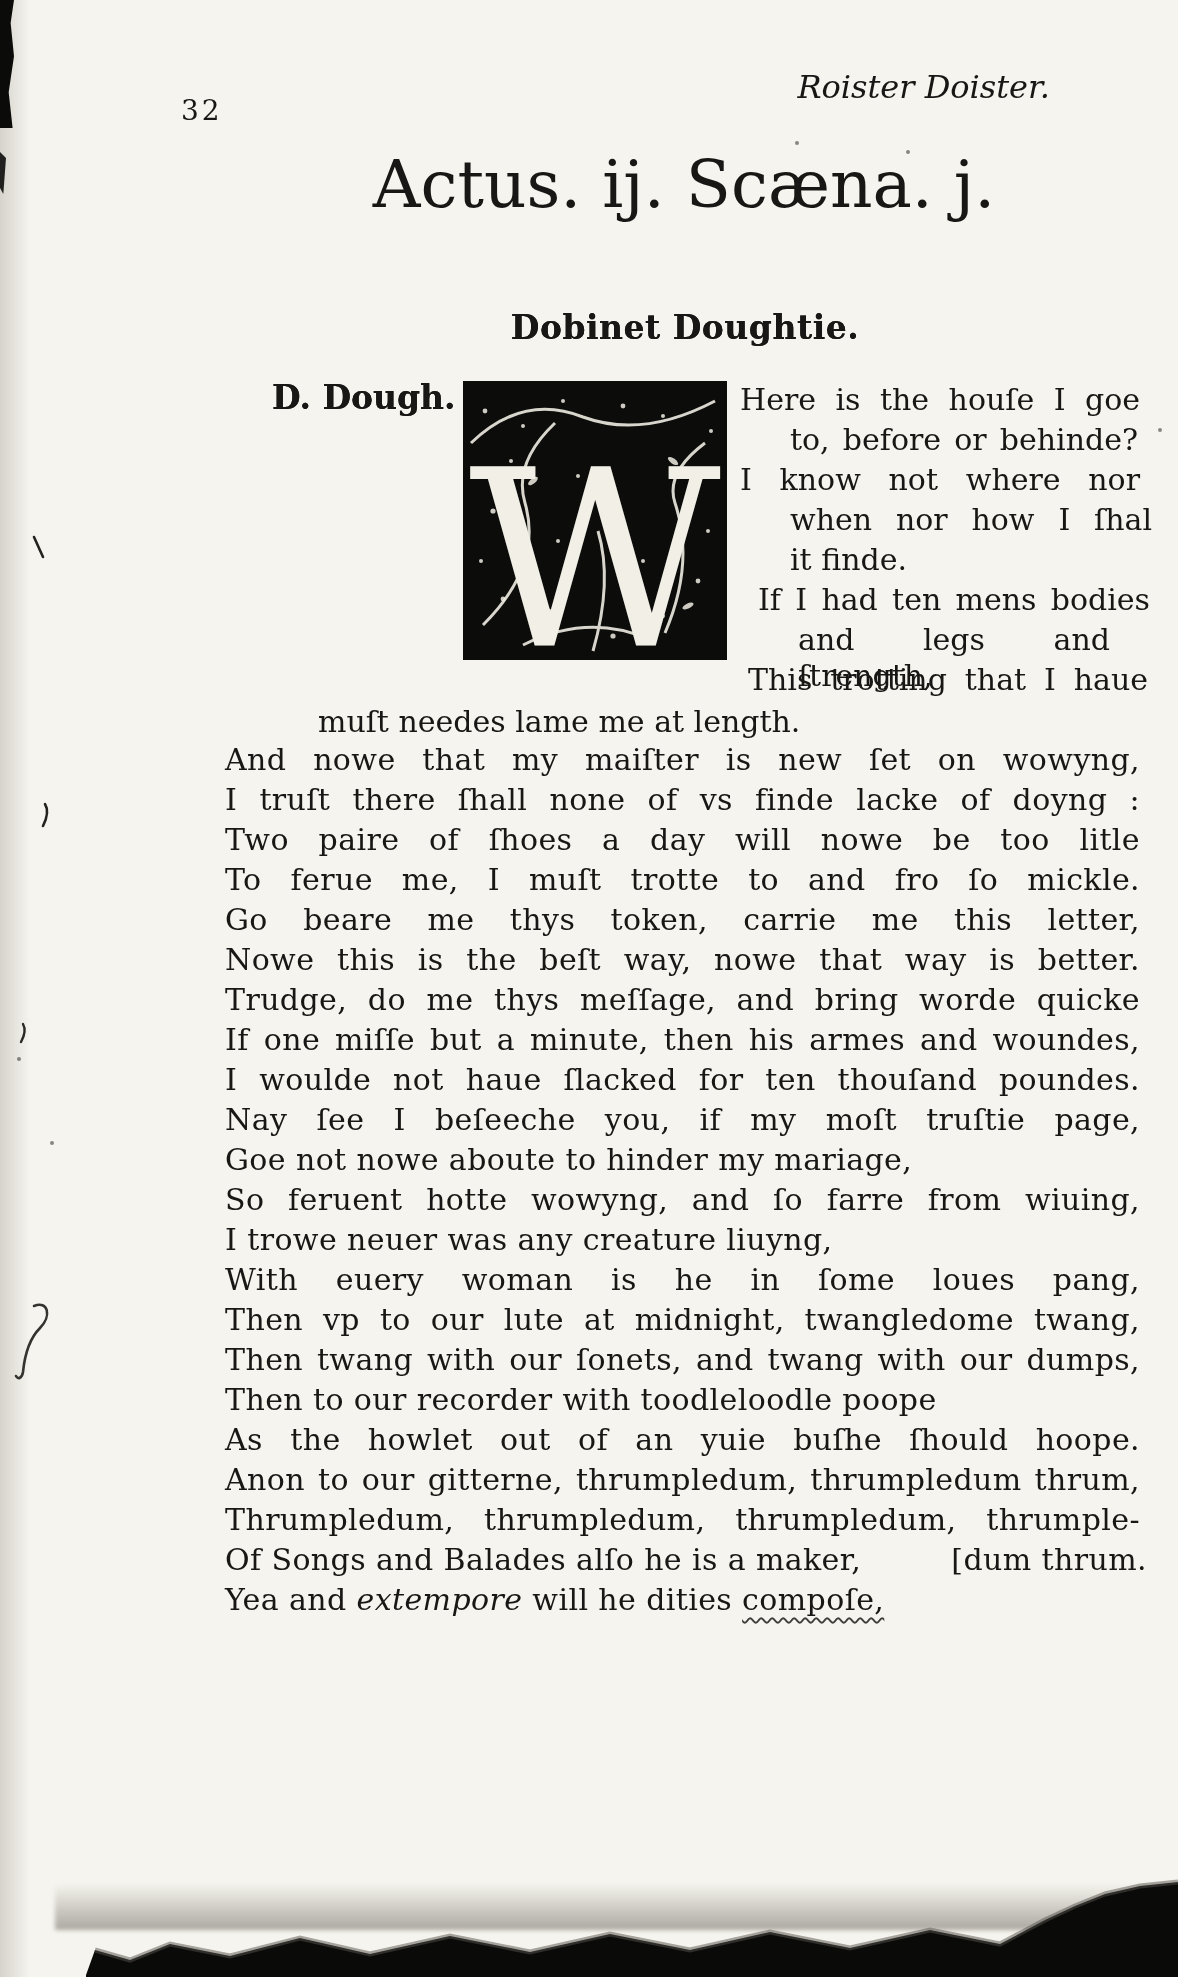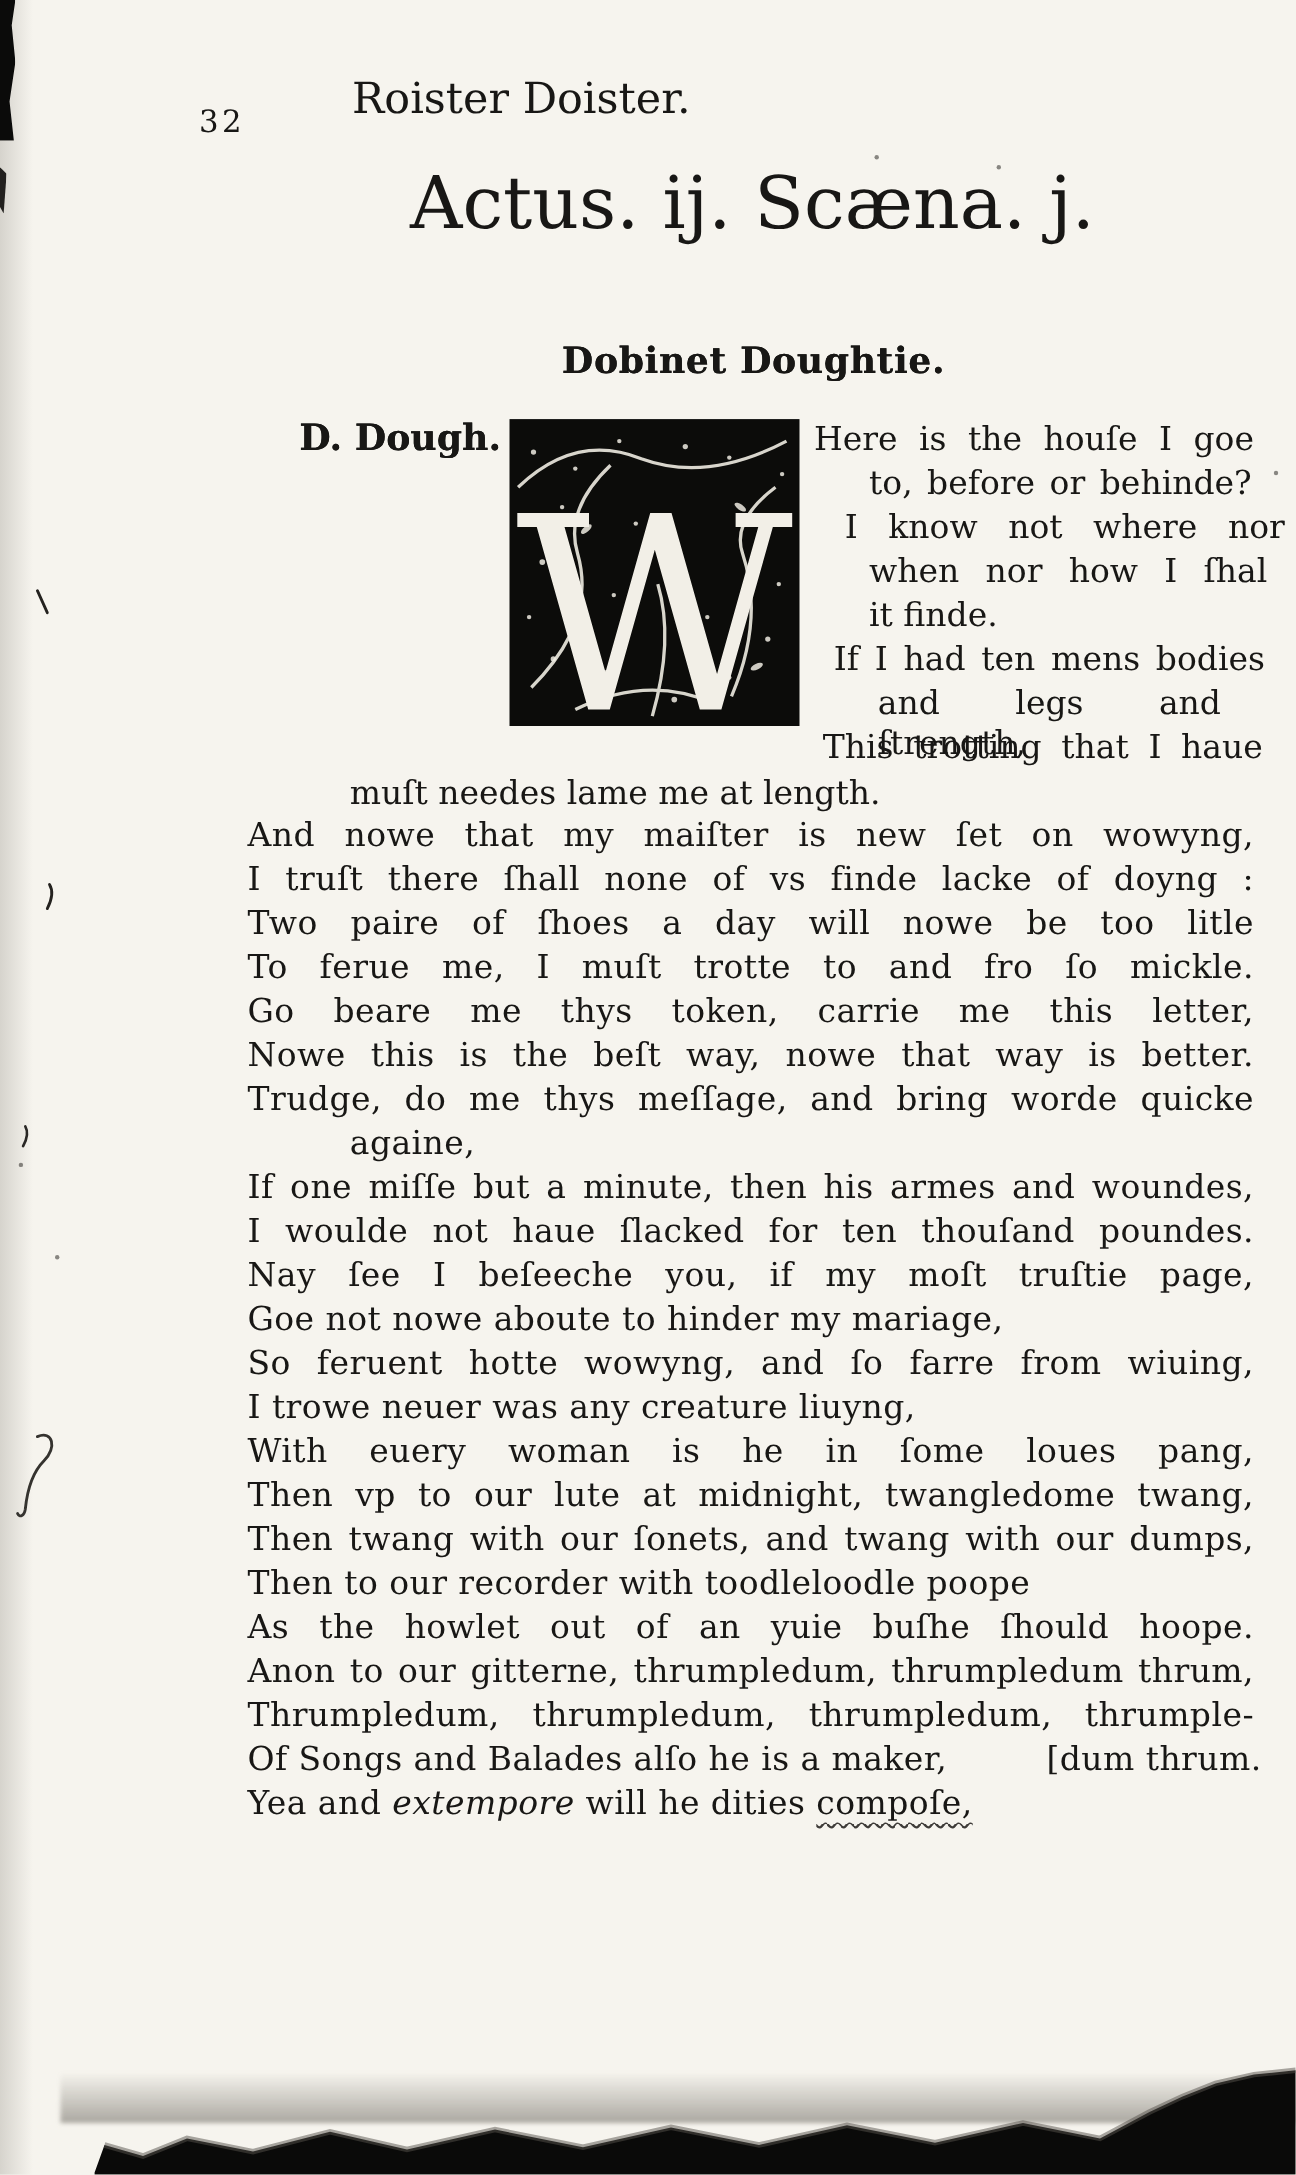--- a/index.html
+++ b/index.html
@@ -13,40 +13,40 @@
   
   .left-shade { left:0; top:0; width:30px; height:100%;
     background:linear-gradient(to right, rgba(140,136,128,.30), rgba(140,136,128,0)); }
   .edge-bar { left:0; top:0; width:14px; height:128px; background:#0b0b0a;
     clip-path:polygon(0 0,100% 0,76% 18%,100% 44%,62% 72%,90% 100%,0 100%); }
   .edge-sliver { left:0; top:152px; width:6px; height:42px; background:#22201e;
     clip-path:polygon(0 0,100% 14%,55% 100%,0 86%); }
 
   
   .page-number { left:181px; top:94px; font-size:28px; letter-spacing:3px; }
-  .running-head { left:320px; top:68px; width:730px; text-align:left;
-    font-size:39px; }
+  .running-head { left:320px; top:68px; width:730px; text-align:right;
+    font-style:italic; font-size:32px; }
   .scene-heading { left:184px; top:146px; width:1000px; text-align:center;
     font-size:66px; }
   .character-heading { left:285px; top:308px; width:800px; text-align:center;
     font-size:33px; font-weight:bold; letter-spacing:.5px;
     text-shadow:0 0 .6px #181715; }
   .speaker { left:272px; top:378px; font-size:33px; font-weight:bold;
     text-shadow:0 0 .6px #181715; }
 
   
   .woodcut { left:463px; top:381px; width:264px; height:279px; }
 
   
   .opening { left:740px; top:382px; width:420px; font-size:30px; }
   .o-line { height:40px; line-height:36px; text-align:justify; text-align-last:justify; }
   .o-line.natural { text-align:left; text-align-last:auto; }
   .ol0 { margin-left:0;    width:400px; }
   .ol1 { margin-left:50px; width:348px; }
-  .ol2 { margin-left:28px; width:400px; }
+  .ol2 { margin-left:0; width:400px; }
   .ol3 { margin-left:50px; width:362px; }
   .ol4 { margin-left:50px; width:auto;  }
   .ol5 { margin-left:18px; width:392px; }
   .ol6 { margin-left:58px; width:312px; }
   .ol7 { margin-left:8px;  width:400px; }
 
   .continuation { left:318px; top:704px; font-size:30px; }
 
   
   .body-block { left:225px; top:742px; font-size:30px; }
@@ -136,21 +136,20 @@
 <div class="abs continuation">muſt needes lame me at length.</div>
 
 <div class="abs body-block">
   <div class="b-line">And nowe that my maiſter is new ſet on wowyng,</div>
   <div class="b-line">I truſt there ſhall none of vs finde lacke of doyng :</div>
   <div class="b-line">Two paire of ſhoes a day will nowe be too litle</div>
   <div class="b-line">To ferue me, I muſt trotte to and fro ſo mickle.</div>
   <div class="b-line">Go beare me thys token, carrie me this letter,</div>
   <div class="b-line">Nowe this is the beſt way, nowe that way is better.</div>
   <div class="b-line">Trudge, do me thys meſſage, and bring worde quicke</div>
-  <div class="b-line indent">againe,</div>
   <div class="b-line">If one miſſe but a minute, then his armes and woundes,</div>
   <div class="b-line">I woulde not haue ſlacked for ten thouſand poundes.</div>
   <div class="b-line">Nay ſee I beſeeche you, if my moſt truſtie page,</div>
   <div class="b-line natural">Goe not nowe aboute to hinder my mariage,</div>
   <div class="b-line">So feruent hotte wowyng, and ſo farre from wiuing,</div>
   <div class="b-line natural">I trowe neuer was any creature liuyng,</div>
   <div class="b-line">With euery woman is he in ſome loues pang,</div>
   <div class="b-line">Then vp to our lute at midnight, twangledome twang,</div>
   <div class="b-line">Then twang with our ſonets, and twang with our dumps,</div>
   <div class="b-line natural">Then to our recorder with toodleloodle poope</div>

